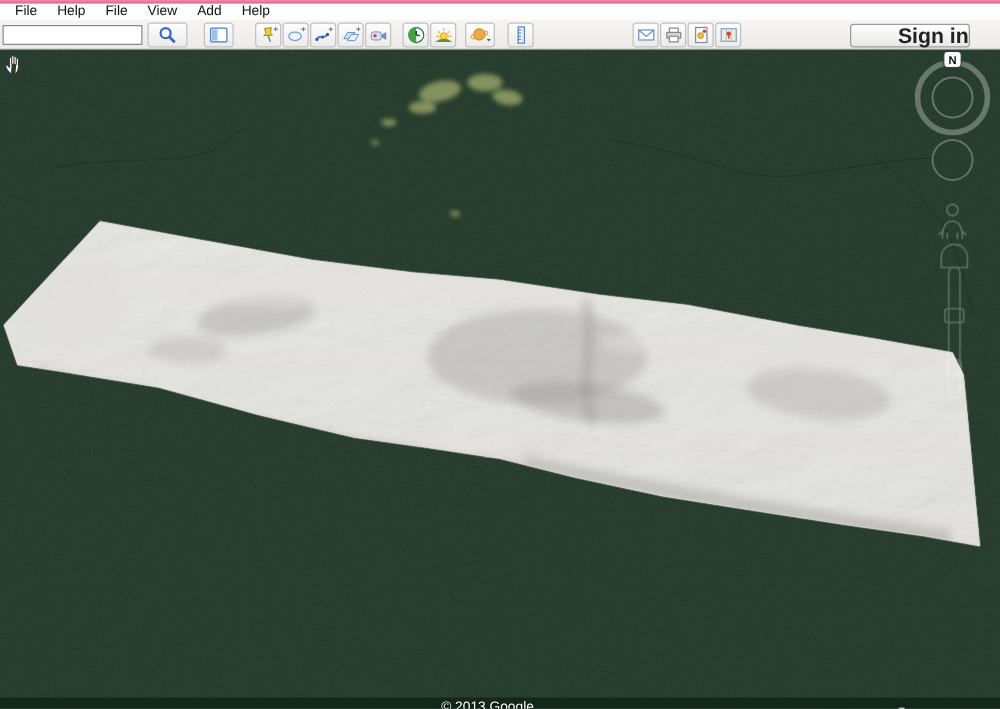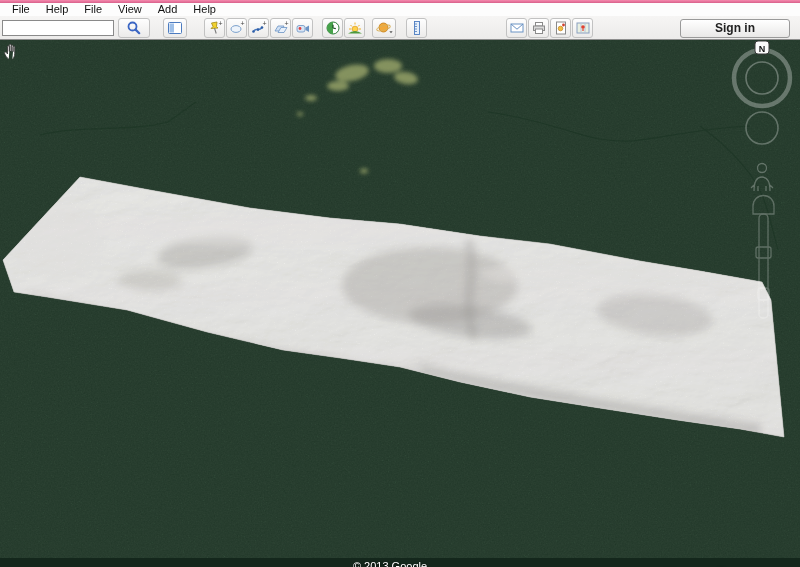--- a/index.html
+++ b/index.html
@@ -24,24 +24,24 @@
       display:flex; align-items:center; justify-content:center; cursor:pointer; }
   .tb-btn svg { display:block; }
   #search-btn { left:118px; width:32px; }
   #btn-sidebar { left:163px; width:24px; }
   #btn-placemark { left:204px; } #btn-polygon { left:226px; } #btn-path { left:248px; }
   #btn-overlay { left:270px; } #btn-tour { left:292px; }
   #btn-clock { left:322px; } #btn-sun { left:344px; }
   #btn-planet { left:372px; width:24px; }
   #btn-ruler { left:406px; }
   #btn-email { left:506px; } #btn-print { left:528px; } #btn-save { left:550px; } #btn-maps { left:572px; }
-  #signin-btn { position:absolute; left:680px; top:3px; width:110px; height:19px;
+  #signin-btn { position:absolute; left:680px; top:3px; width:96px; height:19px;
       border:1px solid #9a9a9a; border-radius:3px;
-      background:linear-gradient(#ffffff,#e9e8e7); font-size:12px; font-weight:bold;
-      color:#222; text-align:center; line-height:17px; cursor:pointer; }
+      background:linear-gradient(#ffffff,#e9e8e7); font-size:17px; font-weight:bold;
+      color:#222; text-align:right; line-height:17px; cursor:pointer; }
 
   
   #map { position:absolute; left:0; top:40px; width:800px; height:527px; background:#2b4c36; }
   #map svg { position:absolute; left:0; top:0; }
 
   #copyright { position:absolute; left:290px; top:519px; width:200px; text-align:center;
       color:#ffffff; font-size:11px; line-height:14px;
       text-shadow:0 1px 2px rgba(0,0,0,.85); pointer-events:none; }
   #ge-logo { position:absolute; left:658px; top:521px; width:140px; white-space:nowrap;
       text-shadow:0 1px 3px rgba(0,0,0,.6); pointer-events:none; }

